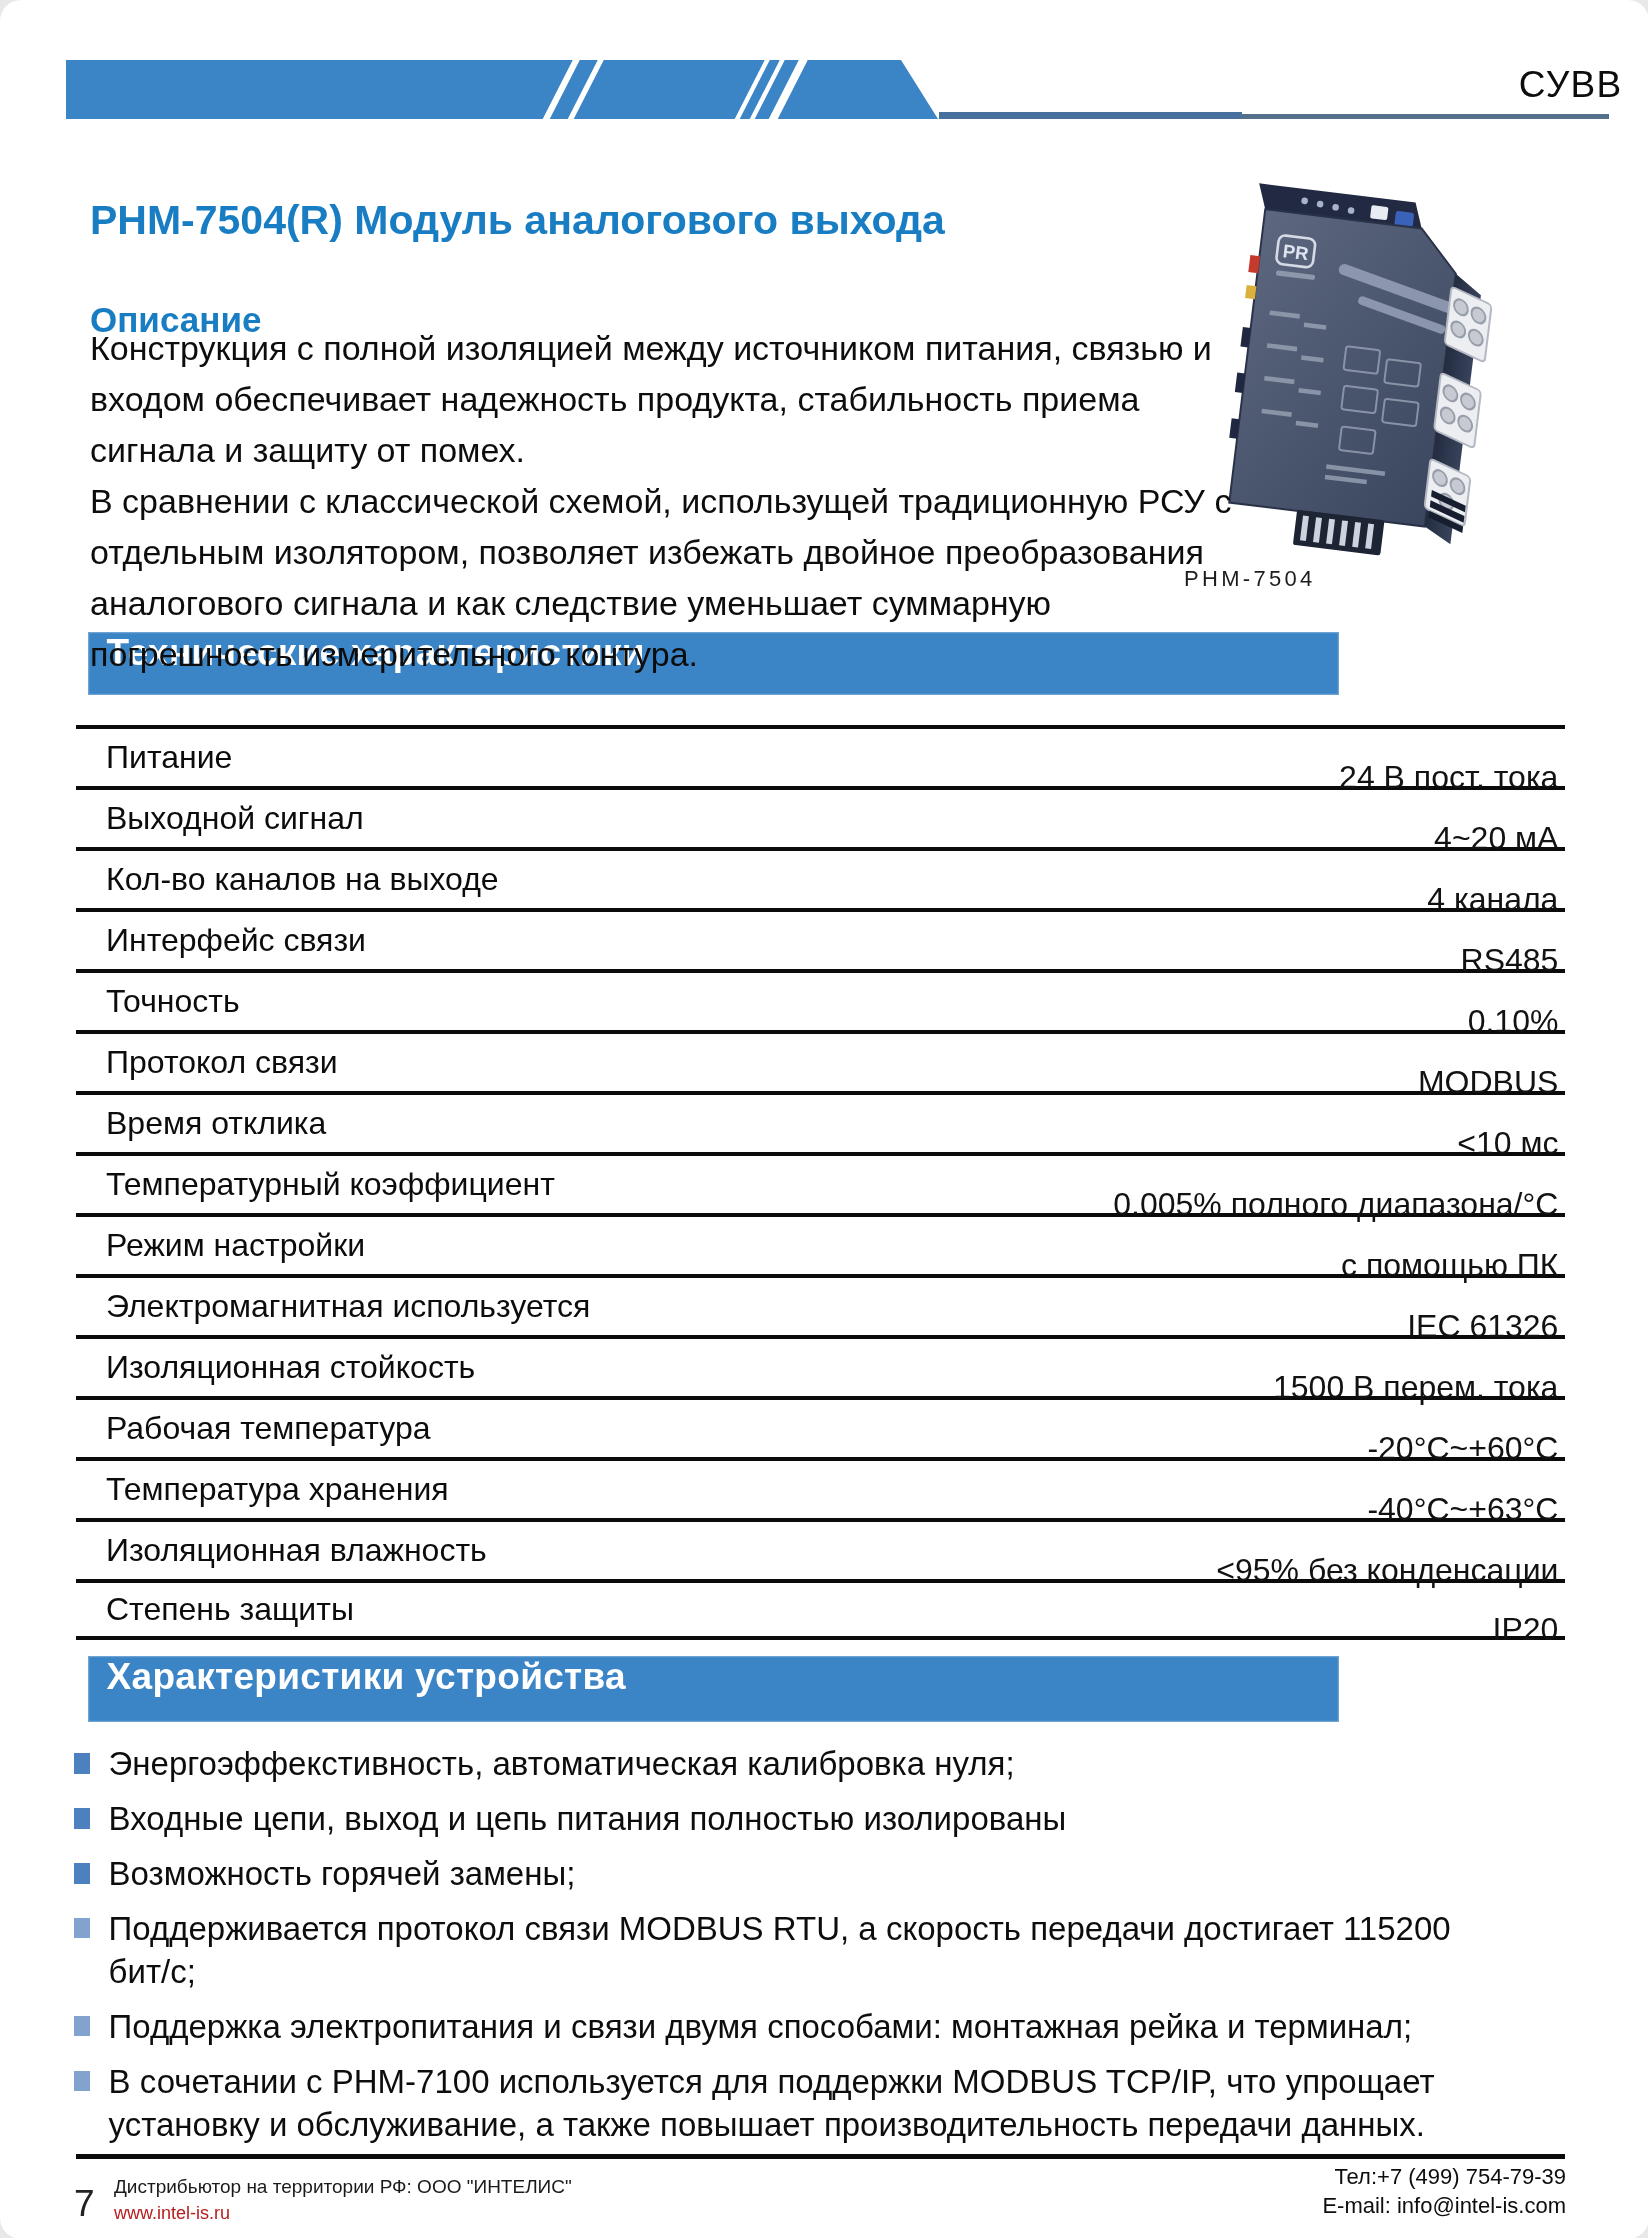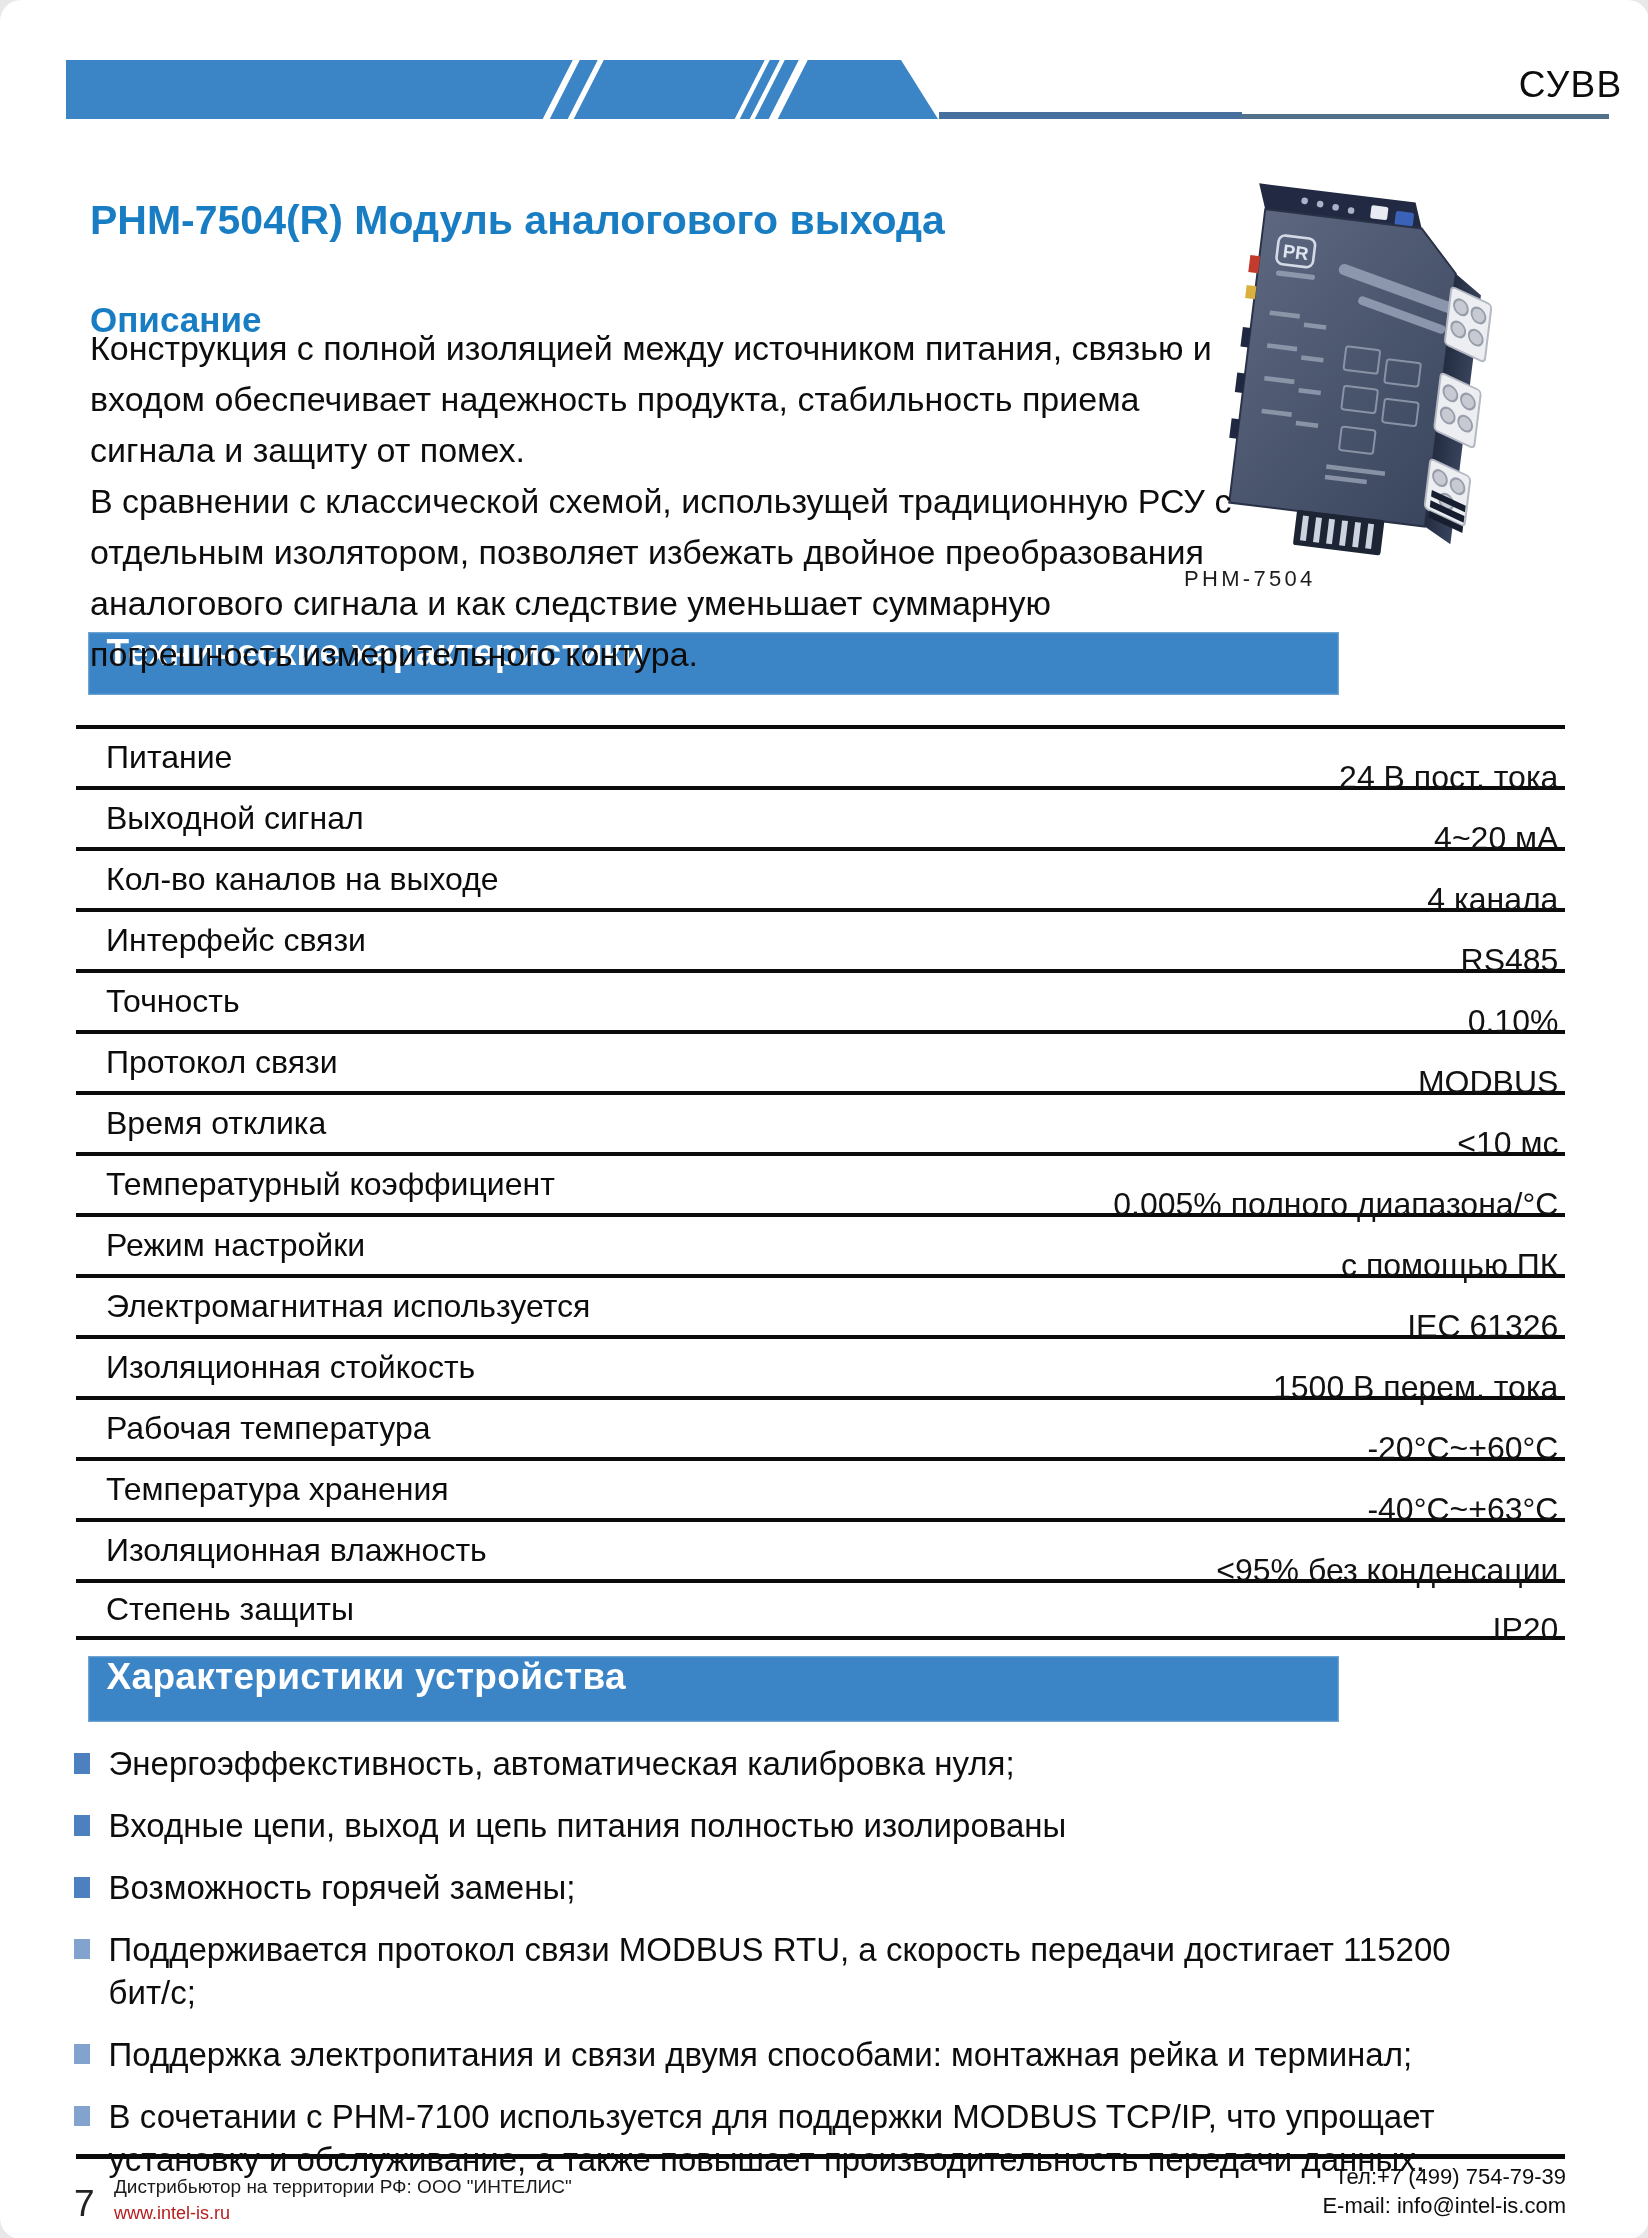--- a/index.html
+++ b/index.html
@@ -75,21 +75,21 @@
     display:flex; justify-content:space-between; align-items:center;
     padding:0 6.6px 0 30px; font-size:32px;
   }
   .spec-row:last-child { border-bottom:4.7px solid #0b0b0b; }
   .spec-label { color:#0c0c0c; }
   .spec-value { color:#121212; text-align:right; white-space:nowrap;margin-top:40px; }
 
   
   .features {
     position:absolute; left:74px; top:1742px; width:1509px;
-    display:flex; flex-direction:column; gap:19px; z-index:2;
+    display:flex; flex-direction:column; gap:12px; z-index:2;
   }
   .feature { display:flex; gap:18.6px; }
   .bullet {
     flex:none; width:16px; height:21px; margin-top:10.6px; background:#4d80bf;
   }
   .feature:nth-child(n+4) .bullet { background:#82a3cd; height:20px; }
   .feature-text {
     font-size:33px; line-height:43px; white-space:pre-line; color:#0d0d0d;
   }
 

